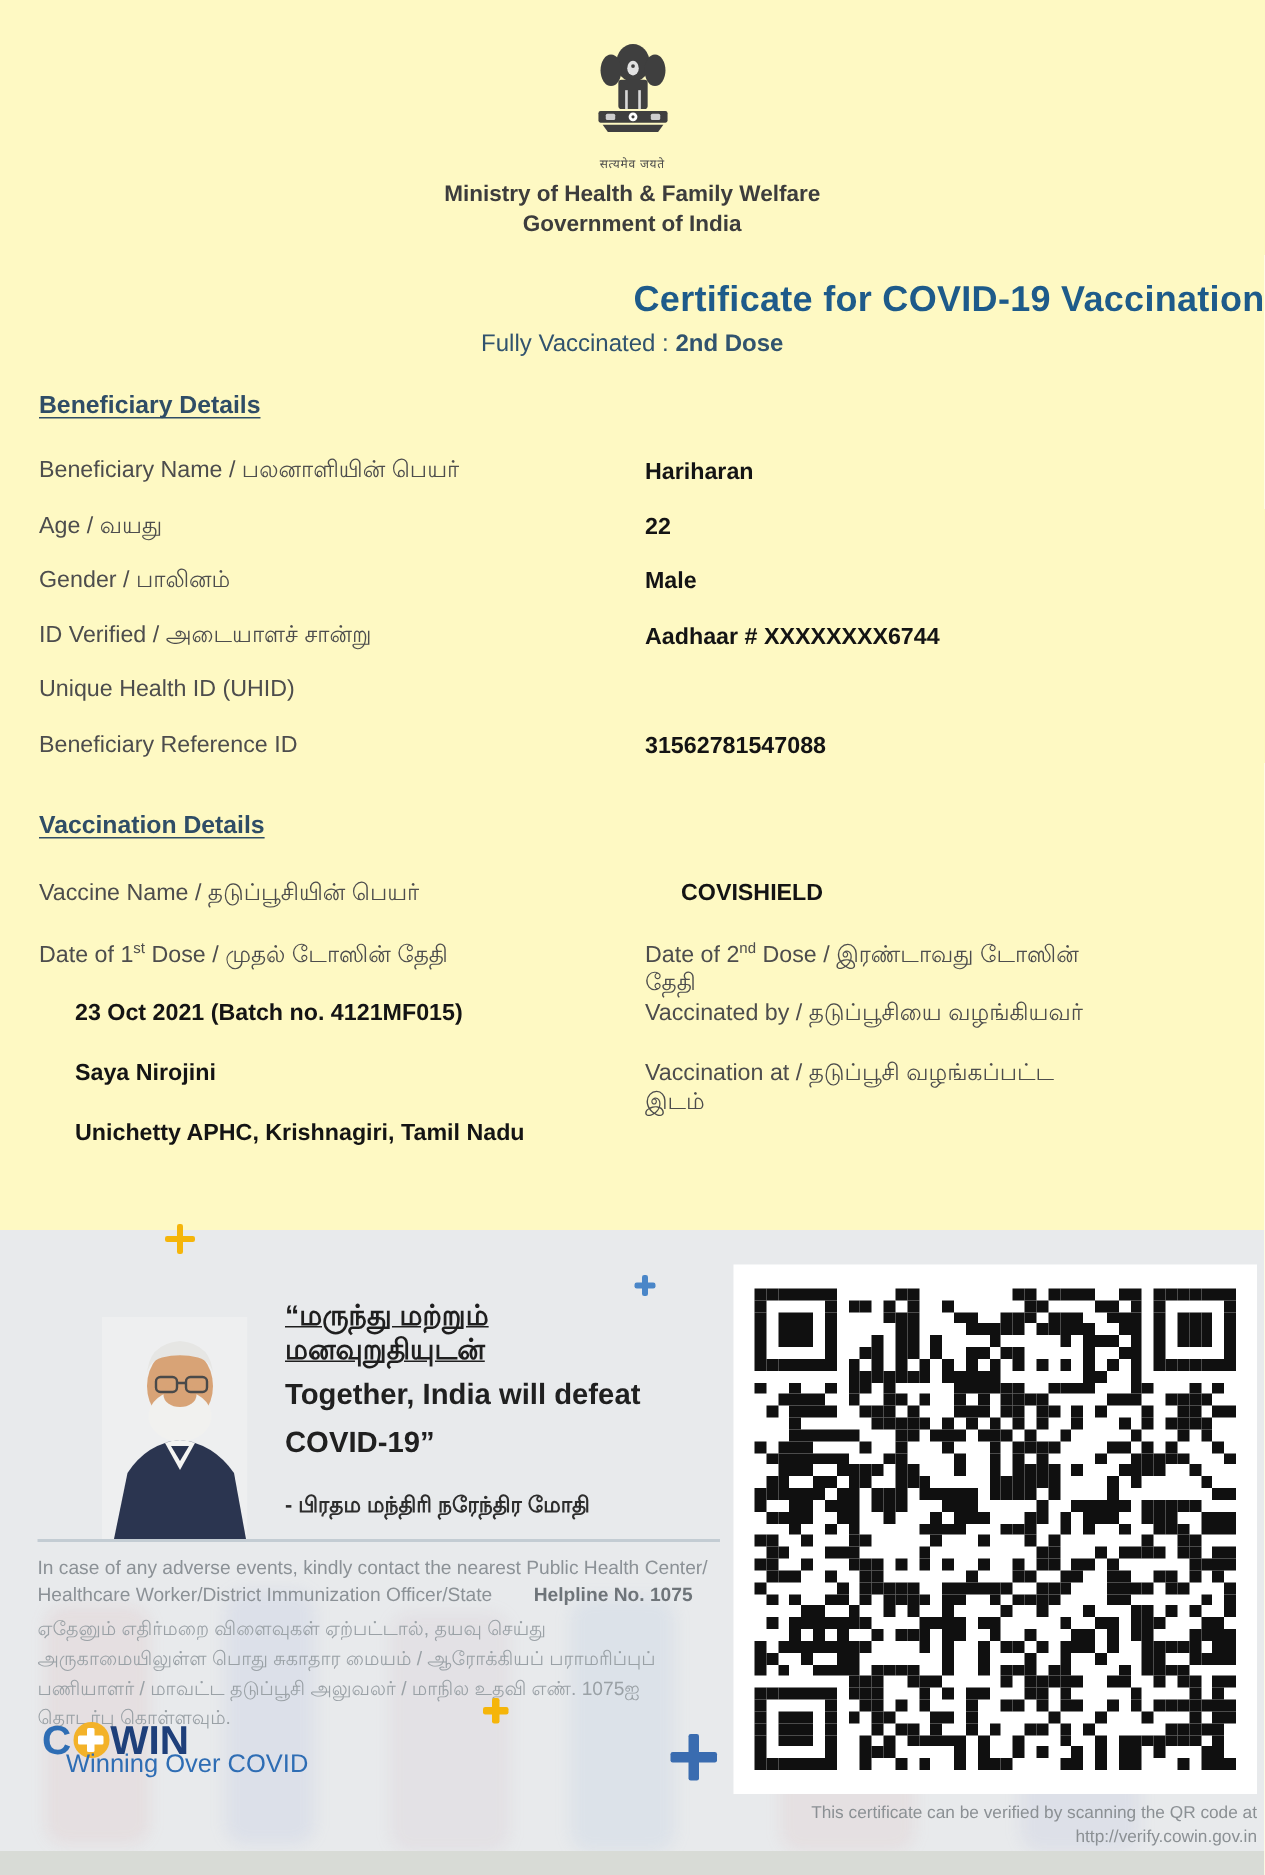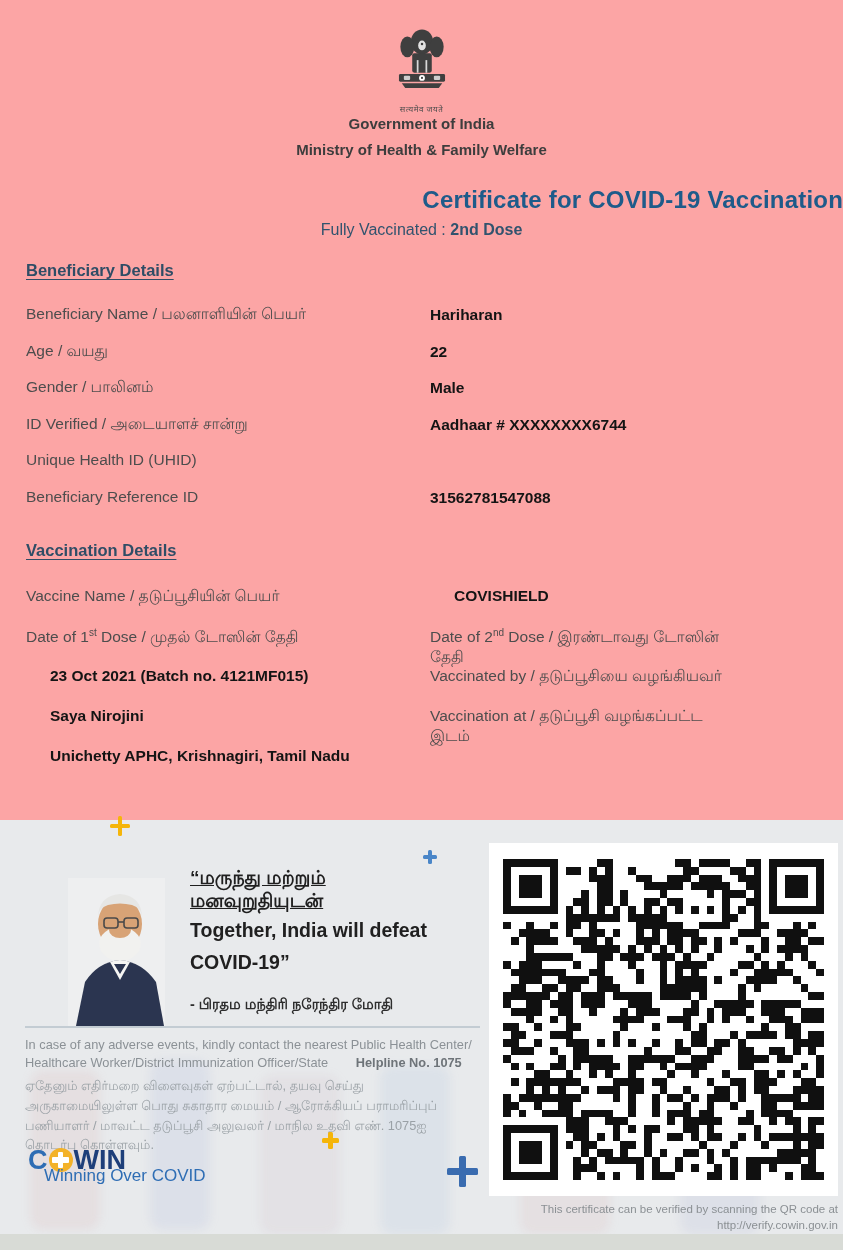--- a/index.html
+++ b/index.html
@@ -1,16 +1,16 @@
 <!DOCTYPE html>
 <html><head>
 <meta charset="utf-8">
 <style>
   html,body{margin:0;padding:0;background:#ffffff;}
-  .page{position:relative;width:843px;height:1250px;background:#fca5a5;overflow:hidden;
+  .page{position:relative;width:843px;height:1250px;background:#fef9c3;overflow:hidden;
         font-family:"Liberation Sans",sans-serif;color:#1c1c1c;}
 
   
   .gov-header{position:absolute;top:28px;left:0;width:100%;text-align:center;}
   .emblem{display:block;margin:0 auto;}
   .emblem-motto{font-size:8px;color:#4a4a4a;margin-top:1px;letter-spacing:.5px;}
   .ministry{font-size:15px;font-weight:bold;color:#3d3d3d;line-height:1.3;margin-top:6px;}
 
   .cert-title{position:absolute;top:186px;left:0;width:100%;text-align:right;
               font-size:24px;font-weight:bold;color:#1e5b8a;letter-spacing:.2px;}
@@ -98,22 +98,22 @@
       <rect x="42.5" y="46" width="2.5" height="18" fill="#ffffff" opacity="0.8"></rect>
       <rect x="55" y="46" width="2.5" height="18" fill="#ffffff" opacity="0.8"></rect>
       <rect x="17" y="66" width="66" height="11" rx="2"></rect>
       <circle cx="50" cy="71.5" r="4.2" fill="#ffffff"></circle>
       <circle cx="50" cy="71.5" r="1.5"></circle>
       <rect x="24" y="68.5" width="9" height="6" rx="1.5" fill="#ffffff" opacity="0.75"></rect>
       <rect x="67" y="68.5" width="9" height="6" rx="1.5" fill="#ffffff" opacity="0.75"></rect>
       <path d="M21 79 h58 l-5 7 h-48 z"></path>
     </svg>
     <div class="emblem-motto">सत्यमेव जयते</div>
+    <div class="ministry">Ministry of Health &amp; Family Welfare</div>
     <div class="ministry" style="margin-top:0;">Government of India</div>
-    <div class="ministry">Ministry of Health &amp; Family Welfare</div>
   </div>
 
   <div class="cert-title">Certificate for COVID-19 Vaccination</div>
   <div class="cert-status"><span>Fully Vaccinated : </span><b>2nd Dose</b></div>
 
   <div class="section-title" style="top:261px;">Beneficiary Details</div>
   <div class="rows rows-beneficiary">
     <div class="label">Beneficiary Name / பலனாளியின் பெயர்</div>
     <div class="value">Hariharan</div>
     <div class="label">Age / வயது</div>

